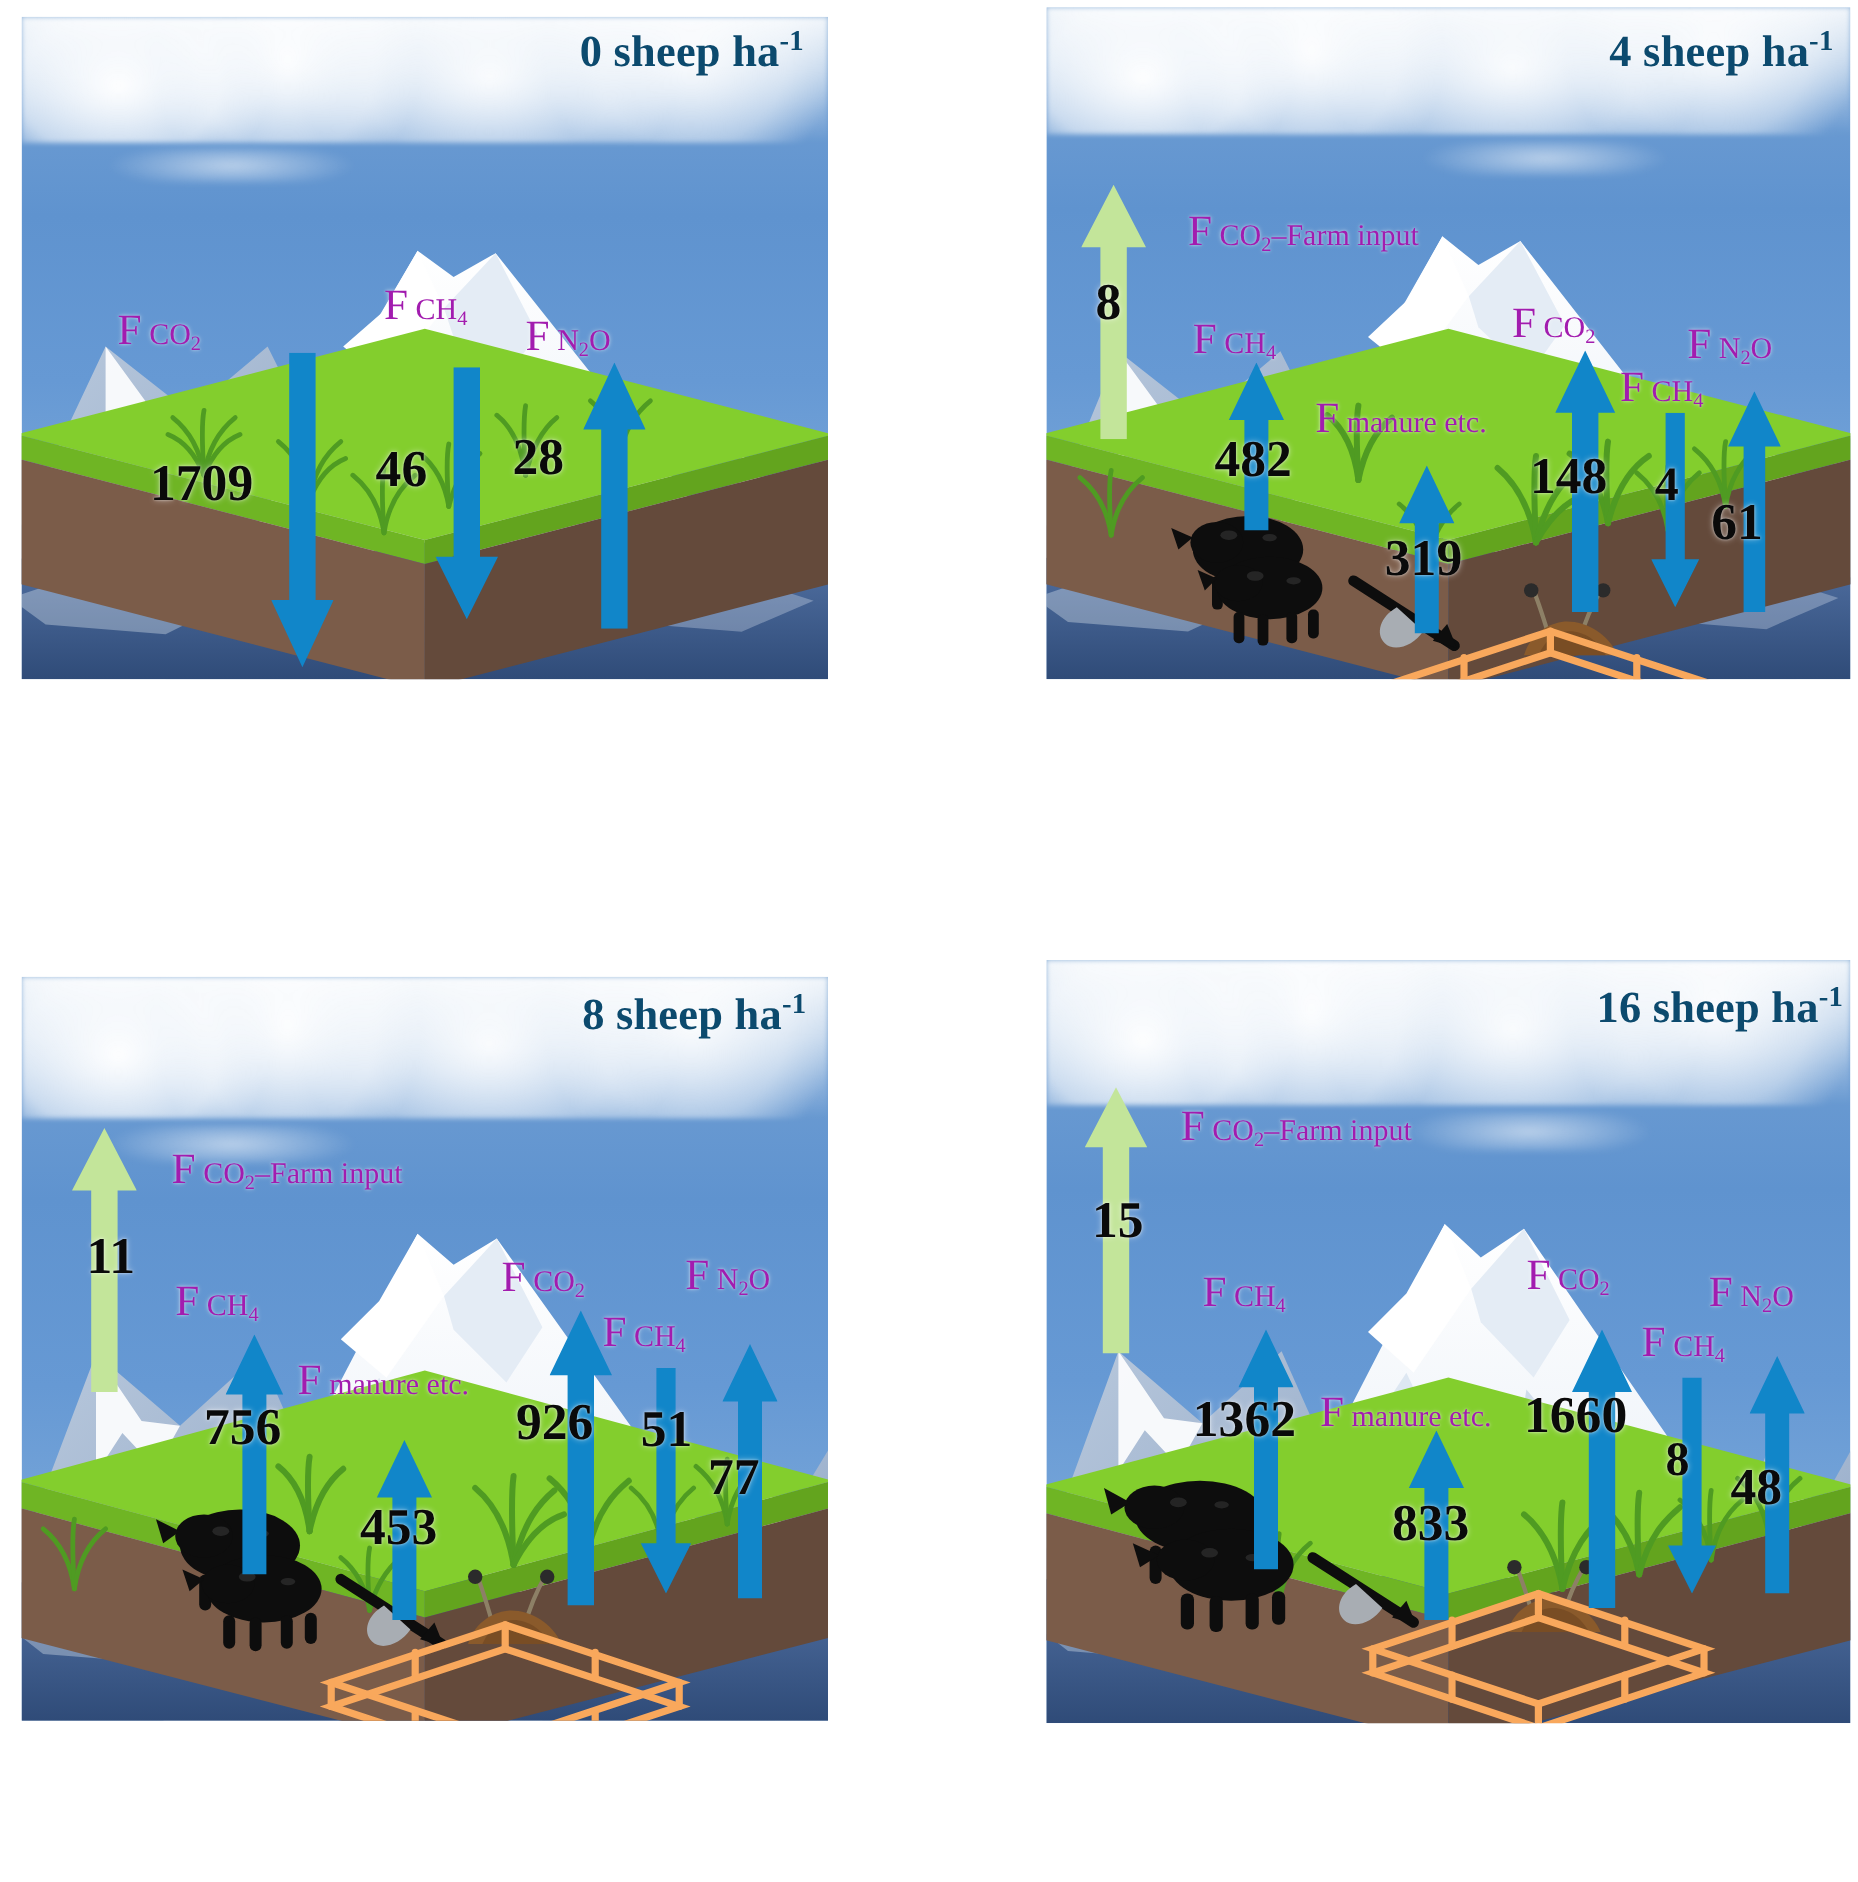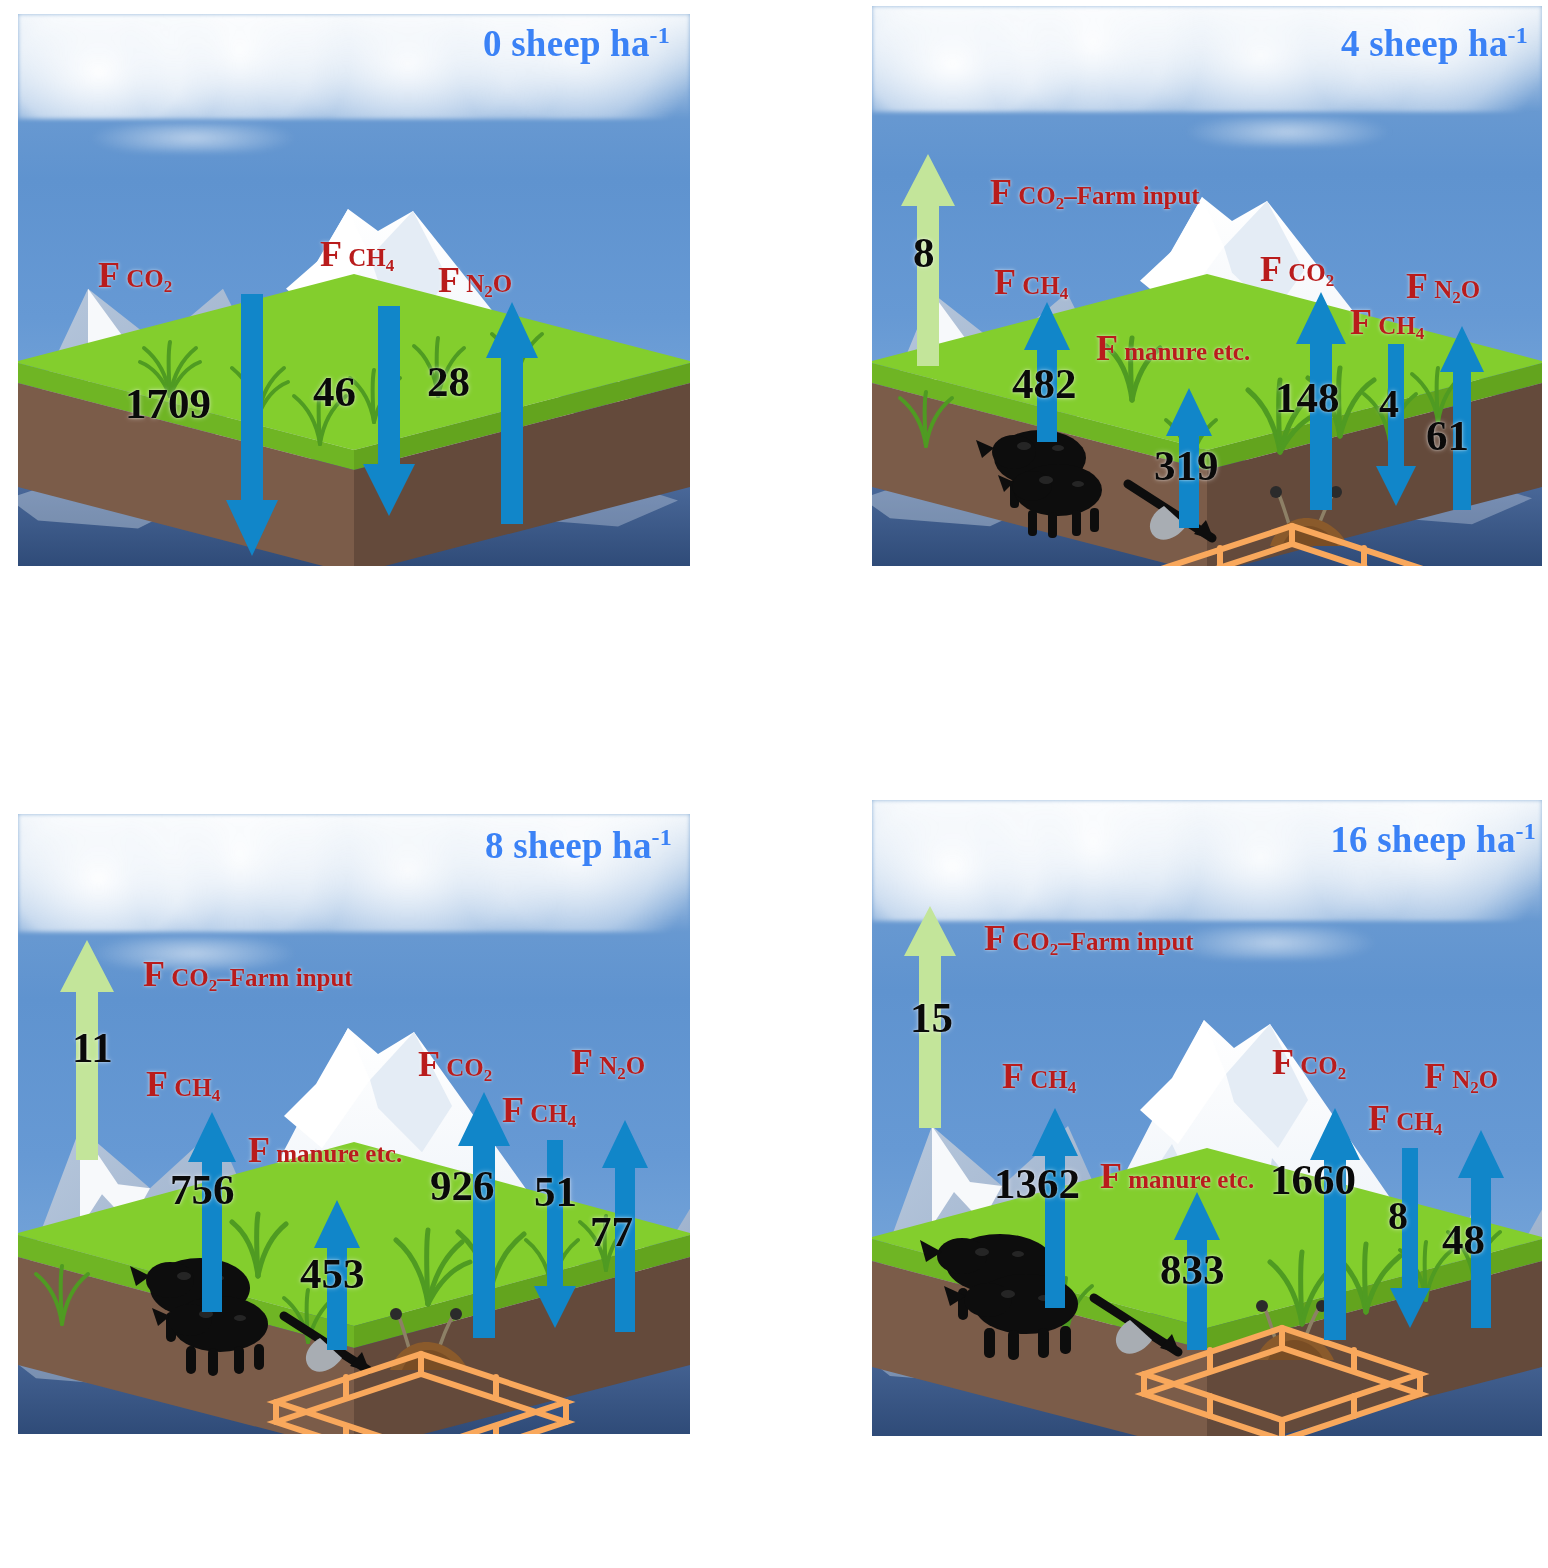--- a/index.html
+++ b/index.html
@@ -39,31 +39,30 @@
   
   .block { position:absolute; }
   .block svg { width:100%; height:100%; display:block; overflow:visible; }
 
   
   .arrow { position:absolute; }
   .arrow svg { width:100%; height:100%; display:block; }
 
   
   .ptitle {
-    position:absolute; font-weight:bold; color:#3b82f6;
+    position:absolute; font-weight:bold; color:#0c4a6e;
     font-size:37px; letter-spacing:.2px; white-space:nowrap;
     text-shadow:0 0 3px rgba(255,255,255,.35);
   }
   .ptitle sup { font-size:24px; vertical-align:super; }
 
   .flabel {
-    position:absolute; color:#b91c1c; white-space:nowrap;
+    position:absolute; color:#a21caf; white-space:nowrap;
     font-size:36px; line-height:1;
     text-shadow:0 0 4px rgba(255,255,255,.45), 0 0 2px rgba(255,255,255,.5);
-    font-weight:bold;
   }
   .flabel .sub { font-size:25px; }
   .flabel .sub sub { font-size:17px; vertical-align:baseline; position:relative; top:5px; }
 
   .fval {
     position:absolute; font-weight:bold; color:#0a0a0a;
     font-size:43px; line-height:1; white-space:nowrap;
     text-shadow:0 0 5px rgba(255,255,255,.5), 0 0 2px rgba(255,255,255,.6);
   }
   .fval.small { font-size:40px; }

